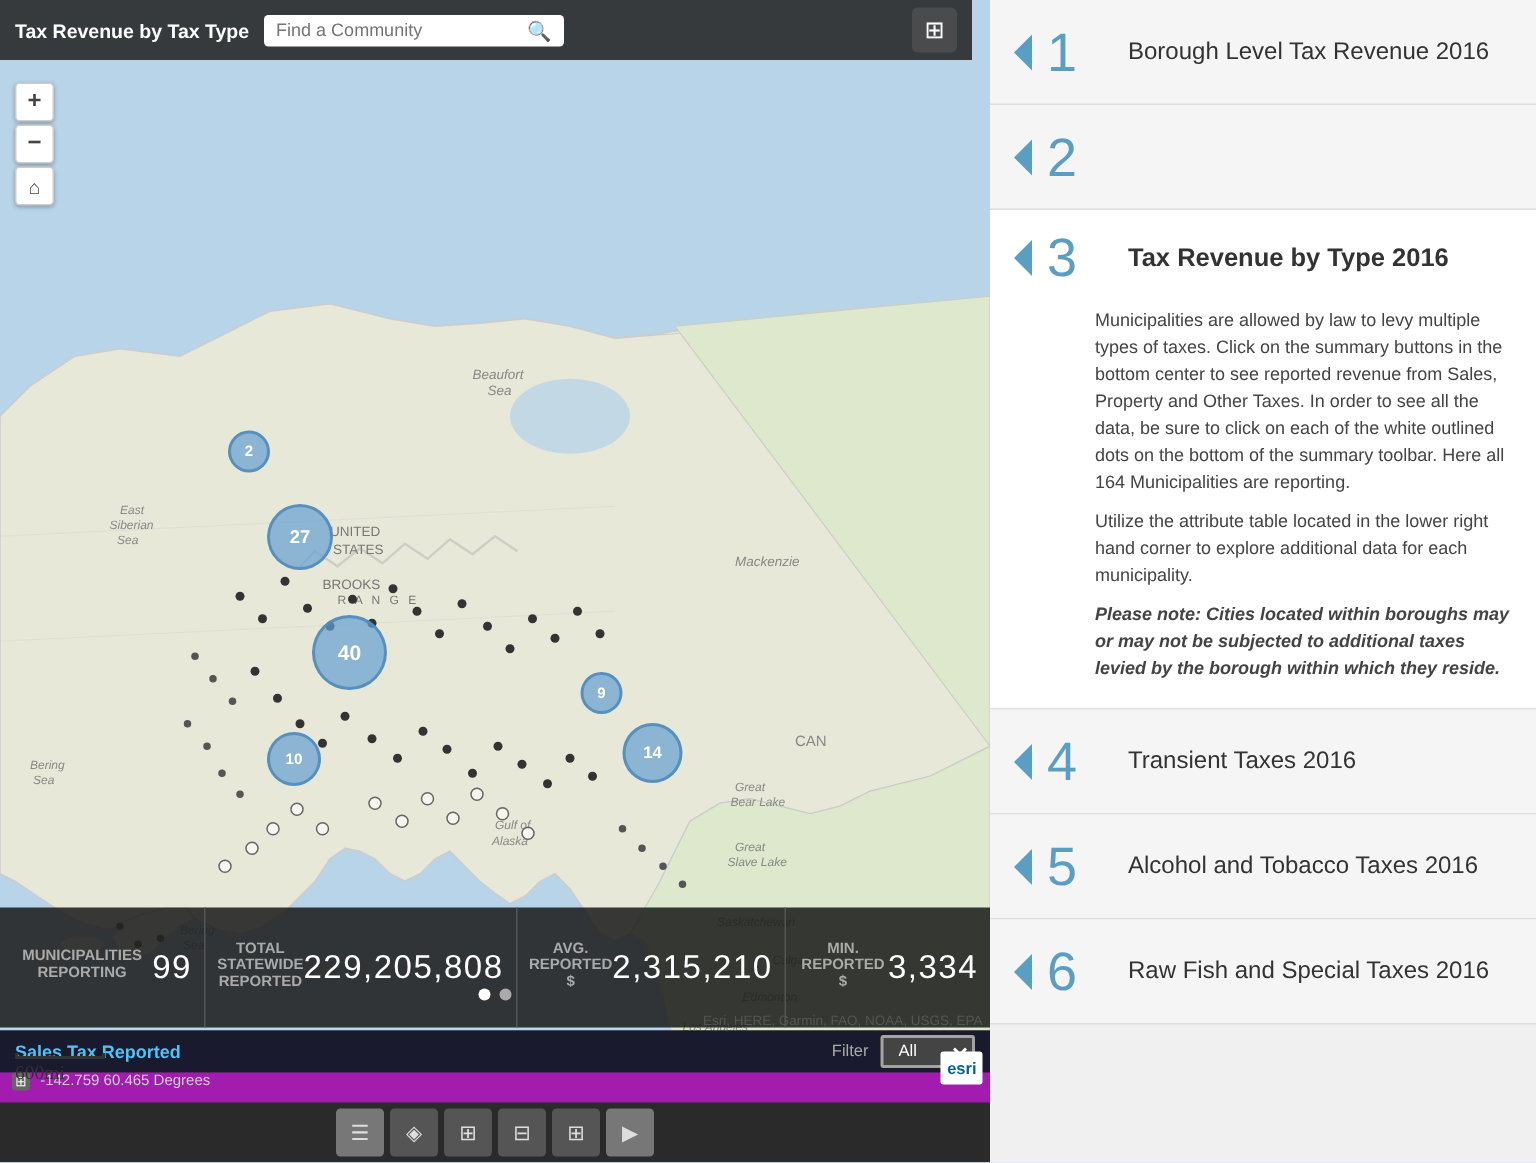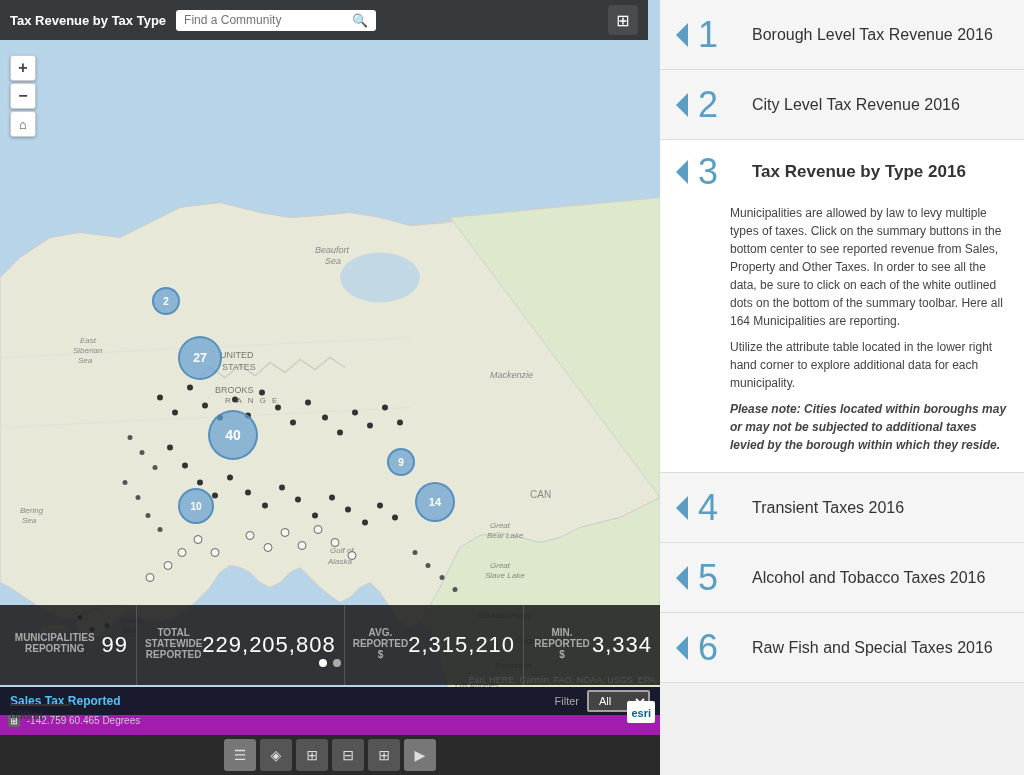--- a/index.html
+++ b/index.html
@@ -571,21 +571,20 @@
         <div class="nav-arrow"></div>
         <span class="nav-num">1</span>
         <span class="nav-label">Borough Level Tax Revenue 2016</span>
       </div>
 
     </div>
     <div class="nav-item">
       <div class="nav-item-header">
         <div class="nav-arrow"></div>
         <span class="nav-num">2</span>
-        <span class="nav-label">City Level Tax Revenue 2016</span>
       </div>
 
     </div>
     <div class="nav-item active">
       <div class="nav-item-header">
         <div class="nav-arrow"></div>
         <span class="nav-num">3</span>
         <span class="nav-label">Tax Revenue by Type 2016</span>
       </div>
 

